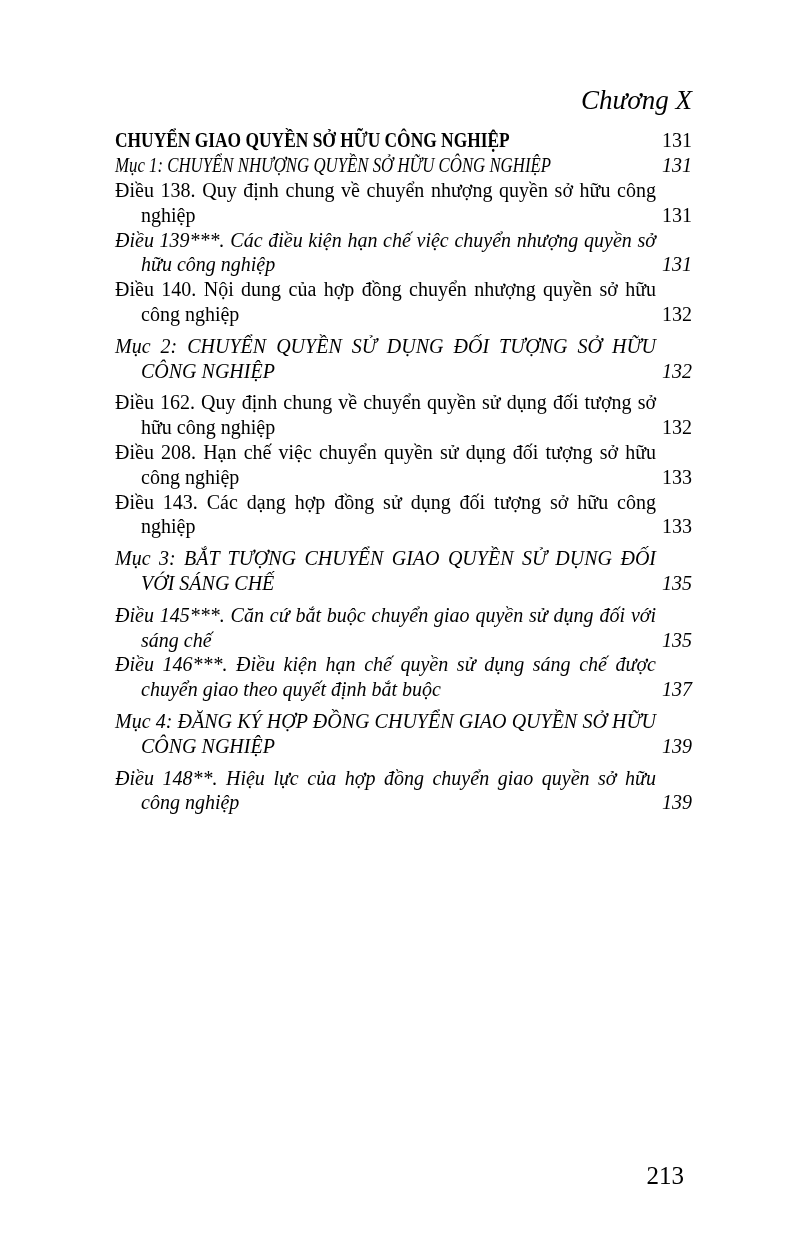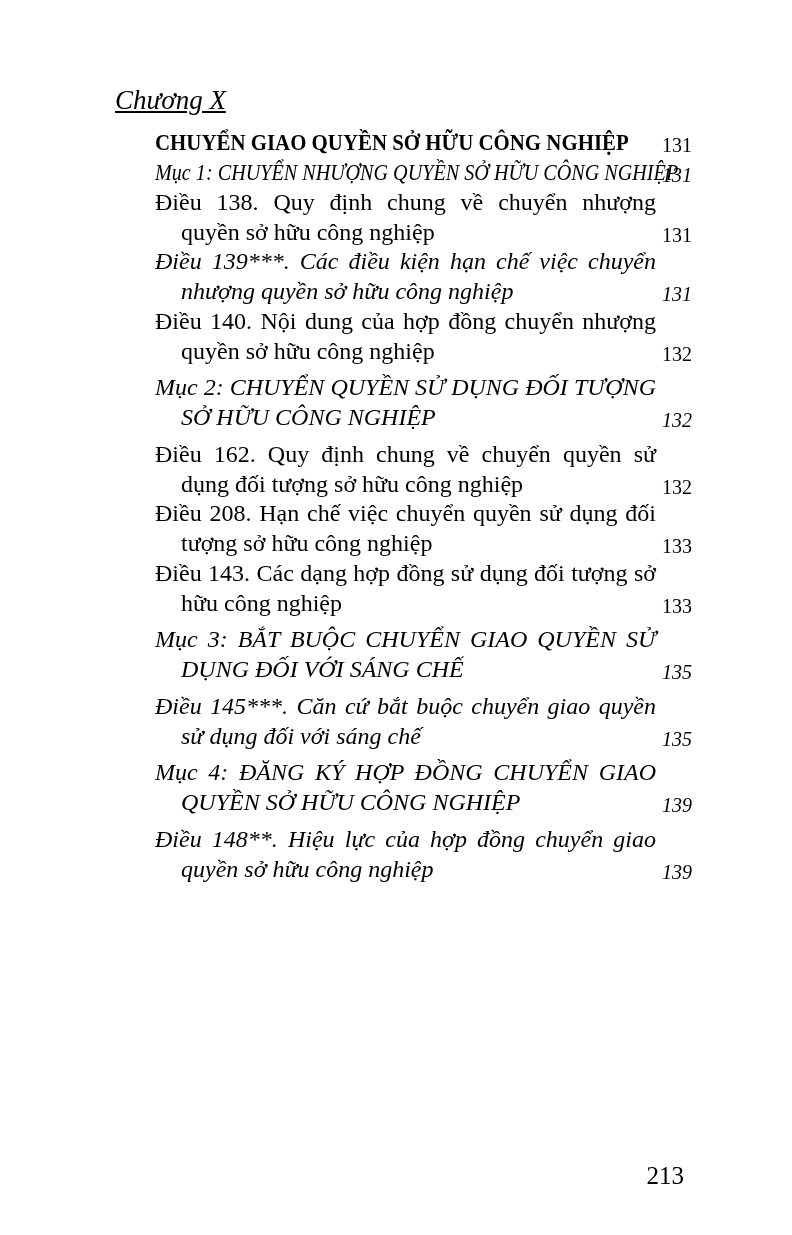--- a/index.html
+++ b/index.html
@@ -8,42 +8,40 @@
     width: 792px;
     height: 1235px;
     background: #ffffff;
     color: #000000;
     font-family: "Liberation Serif", "DejaVu Serif", serif;
     box-sizing: border-box;
     padding: 84px 100px 0 115px;
     overflow: hidden;
   }
   .chapter-label {
-    text-align: left;
+    text-align: right;
     font-style: italic;
     font-size: 27px;
     line-height: 1.2;
     margin-bottom: 12px;
-    text-decoration: underline;
   }
   .toc { width: 100%; }
   .toc-row {
     display: flex;
     align-items: flex-end;
     gap: 6px;
   }
   .toc-text {
     flex: 1 1 auto;
     min-width: 0;
-    font-size: 24px;
+    font-size: 20px;
     line-height: 1.24;
     text-align: justify;
     padding-left: 26px;
     text-indent: -26px;
-    margin-left: 40px;
   }
   .toc-page {
     flex: 0 0 auto;
     font-size: 20px;
     line-height: 1.24;
   }
   .chapter-row .toc-text { font-weight: bold; white-space: nowrap; }
   .squeeze {
     display: inline-block;
     transform: scaleX(0.84);
@@ -112,26 +110,30 @@
         </div>
         <div class="toc-row row-dieu">
           <div class="toc-text">Điều 208. Hạn chế việc chuyển quyền sử dụng đối tượng sở hữu công nghiệp</div>
           <div class="toc-page">133</div>
         </div>
         <div class="toc-row row-dieu">
           <div class="toc-text">Điều 143. Các dạng hợp đồng sử dụng đối tượng sở hữu công nghiệp</div>
           <div class="toc-page">133</div>
         </div>
         <div class="toc-row row-muc spaced">
-          <div class="toc-text">Mục 3: BẮT BUỘC CHUYỂN GIAO QUYỀN SỬ DỤNG ĐỐI VỚI SÁNG CHẾ</div>
+          <div class="toc-text">Mục 3: BẮT TƯỢNG CHUYỂN GIAO QUYỀN SỬ DỤNG ĐỐI VỚI SÁNG CHẾ</div>
           <div class="toc-page">135</div>
         </div>
         <div class="toc-row row-dieu-italic">
           <div class="toc-text">Điều 145***. Căn cứ bắt buộc chuyển giao quyền sử dụng đối với sáng chế</div>
           <div class="toc-page">135</div>
+        </div>
+        <div class="toc-row row-dieu-italic">
+          <div class="toc-text">Điều 146***. Điều kiện hạn chế quyền sử dụng sáng chế được chuyển giao theo quyết định bắt buộc</div>
+          <div class="toc-page">137</div>
         </div>
         <div class="toc-row row-muc spaced">
           <div class="toc-text">Mục 4: ĐĂNG KÝ HỢP ĐỒNG CHUYỂN GIAO QUYỀN SỞ HỮU CÔNG NGHIỆP</div>
           <div class="toc-page">139</div>
         </div>
         <div class="toc-row row-dieu-italic">
           <div class="toc-text">Điều 148**. Hiệu lực của hợp đồng chuyển giao quyền sở hữu công nghiệp</div>
           <div class="toc-page">139</div>
         </div>
       </div>

